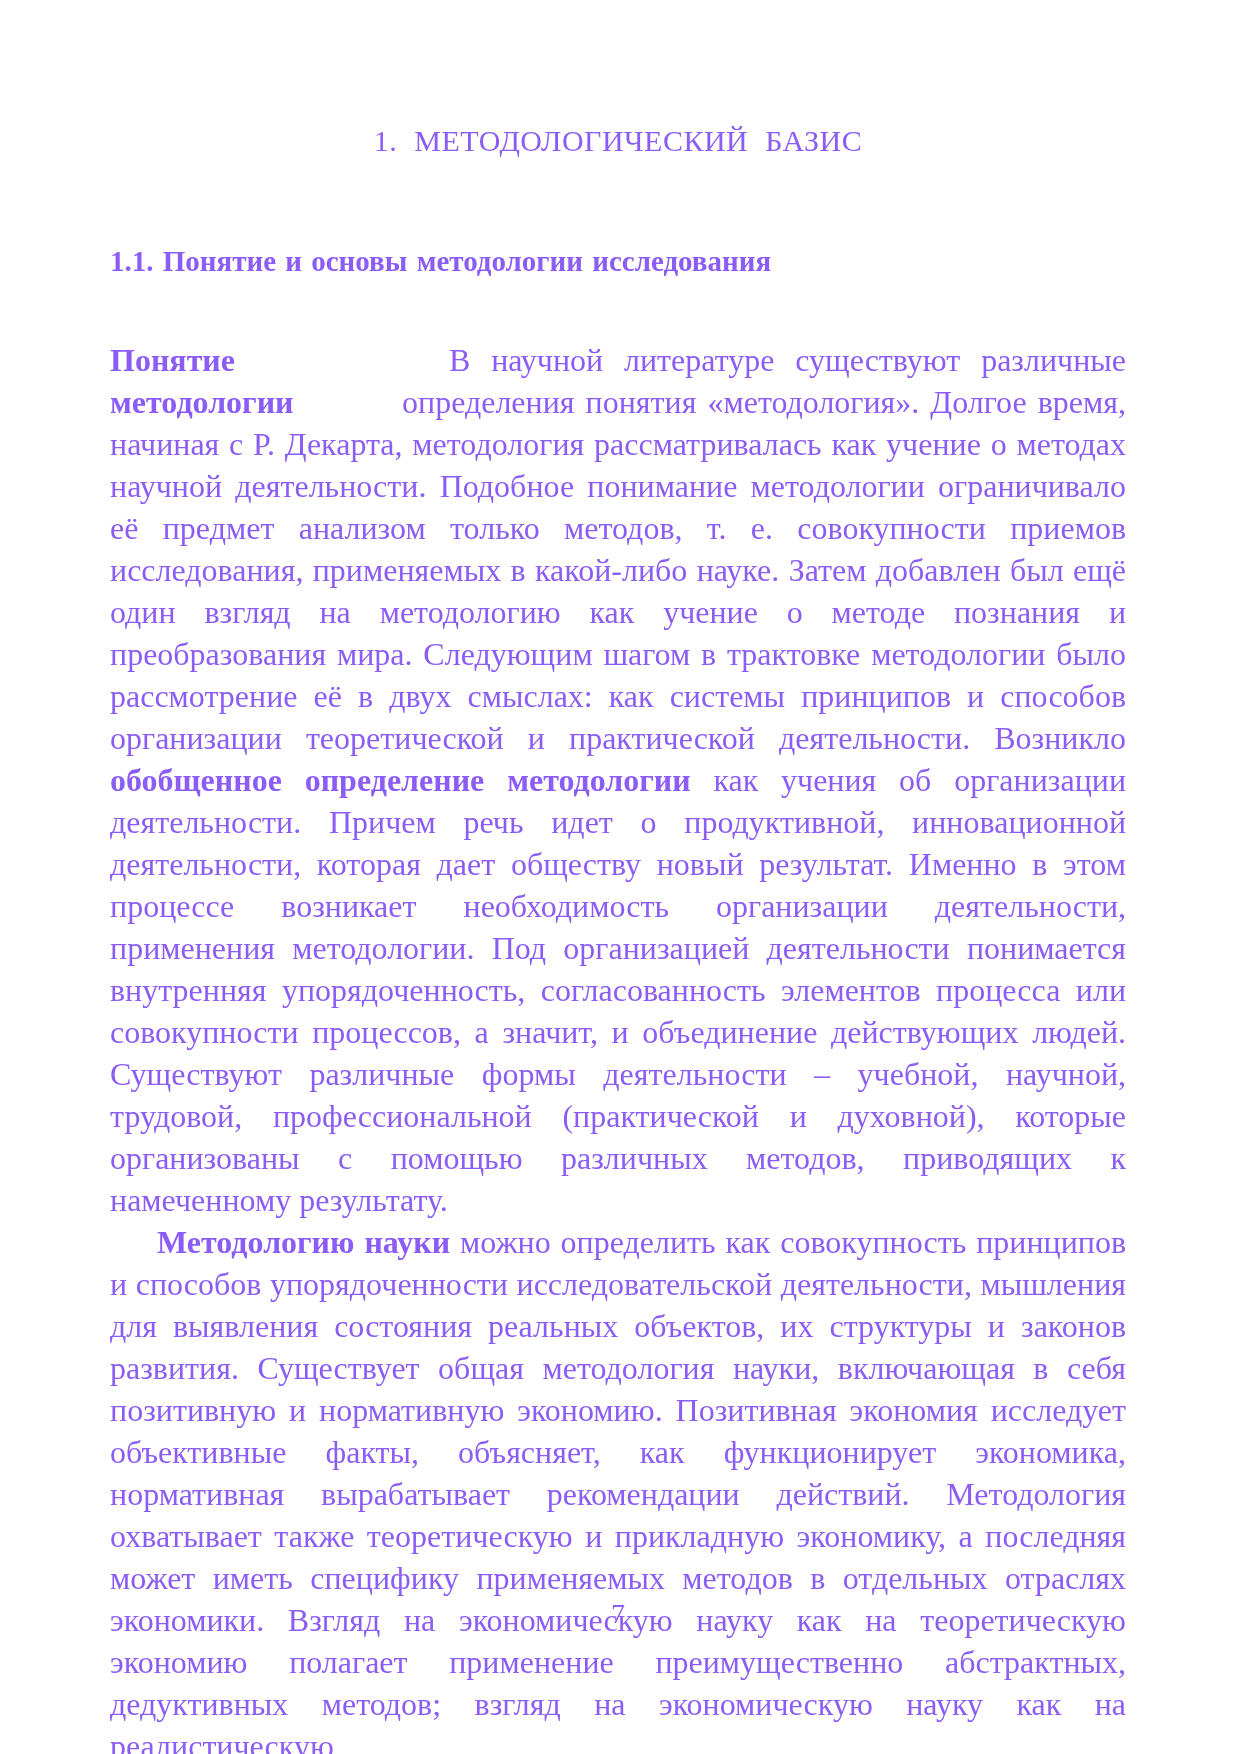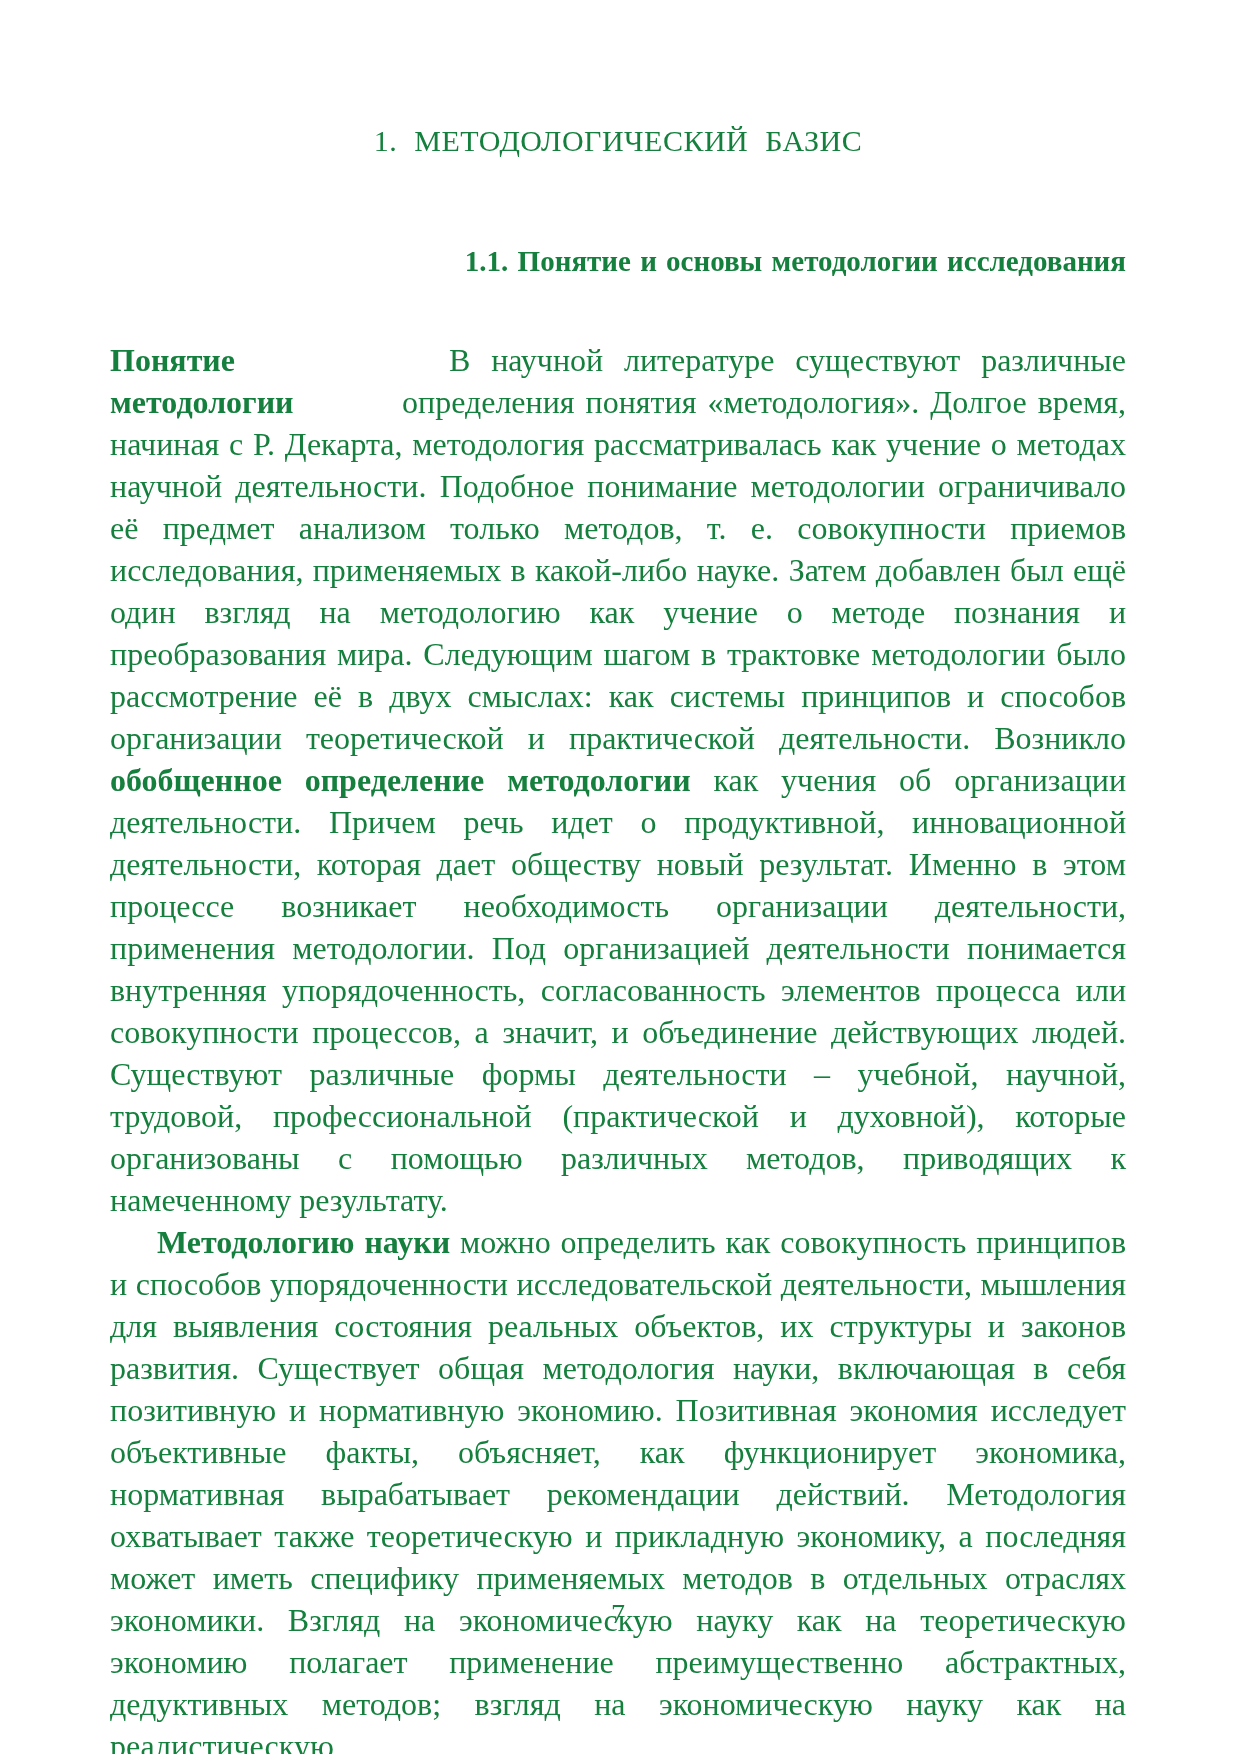--- a/index.html
+++ b/index.html
@@ -6,42 +6,42 @@
     margin: 0;
     padding: 0;
     background: #e8e8e8;
   }
   .page {
     position: relative;
     width: 1241px;
     height: 1754px;
     background: #ffffff;
     font-family: "Liberation Serif", "DejaVu Serif", serif;
-    color: #15803d;
+    color: #8b5cf6;
     overflow: hidden;
     margin: 0 auto;
   }
   .chapter-title {
     position: absolute;
     top: 121px;
     left: 110px;
     width: 1016px;
     text-align: center;
     font-size: 30px;
     line-height: 39px;
     font-weight: normal;
     word-spacing: 9px;
     letter-spacing: 0.5px;
   }
   .section-heading {
     position: absolute;
     top: 243px;
     left: 110px;
     width: 1016px;
-    text-align: right;
+    text-align: left;
     font-weight: bold;
     font-size: 29px;
     line-height: 36px;
     word-spacing: 2px;
   }
   .body-text {
     position: absolute;
     top: 339px;
     left: 110px;
     width: 1016px;

